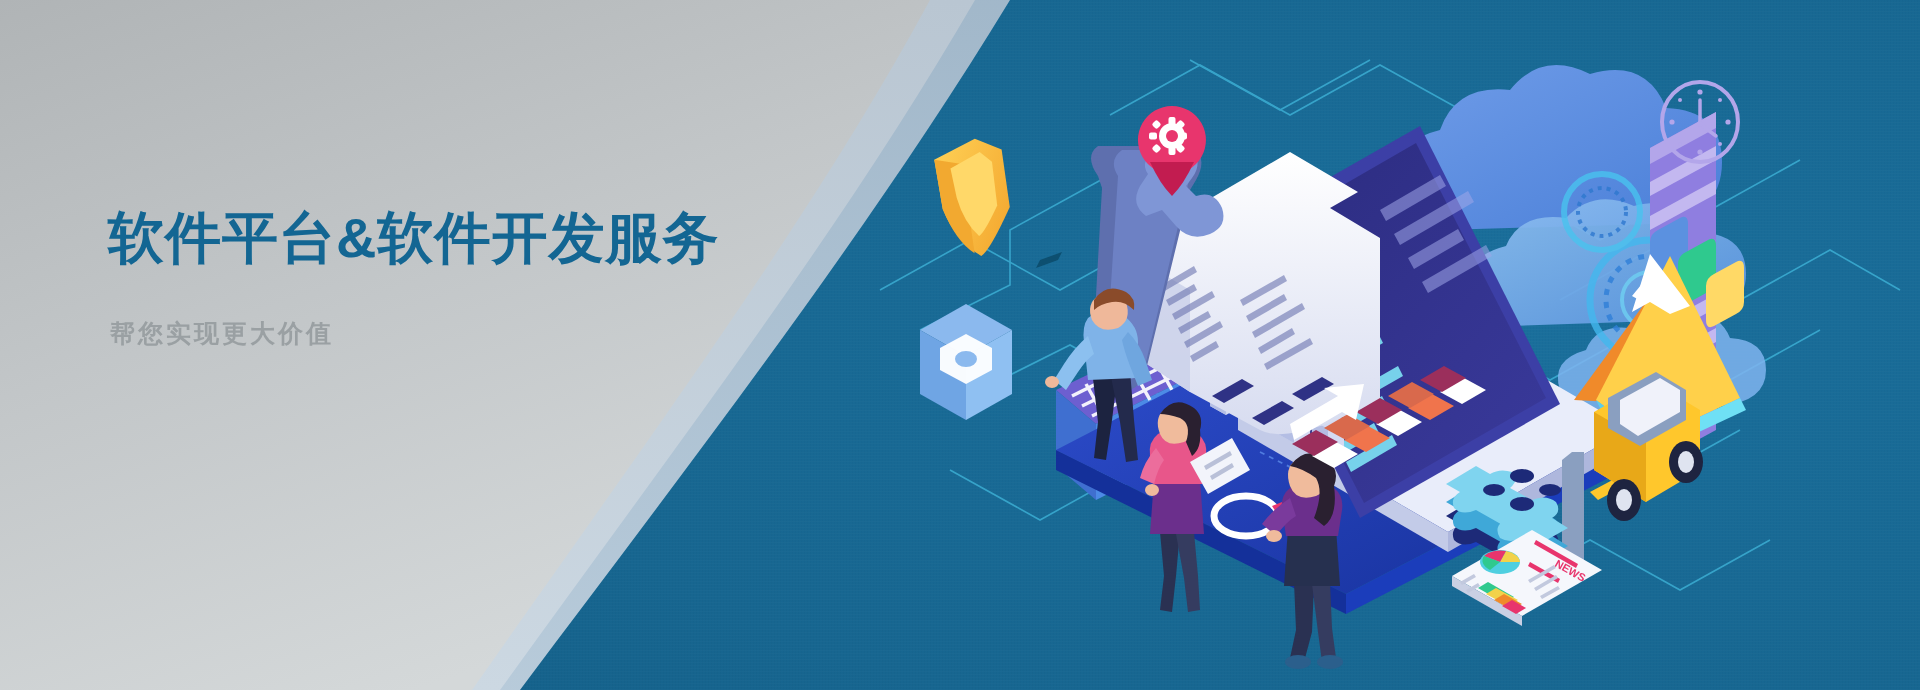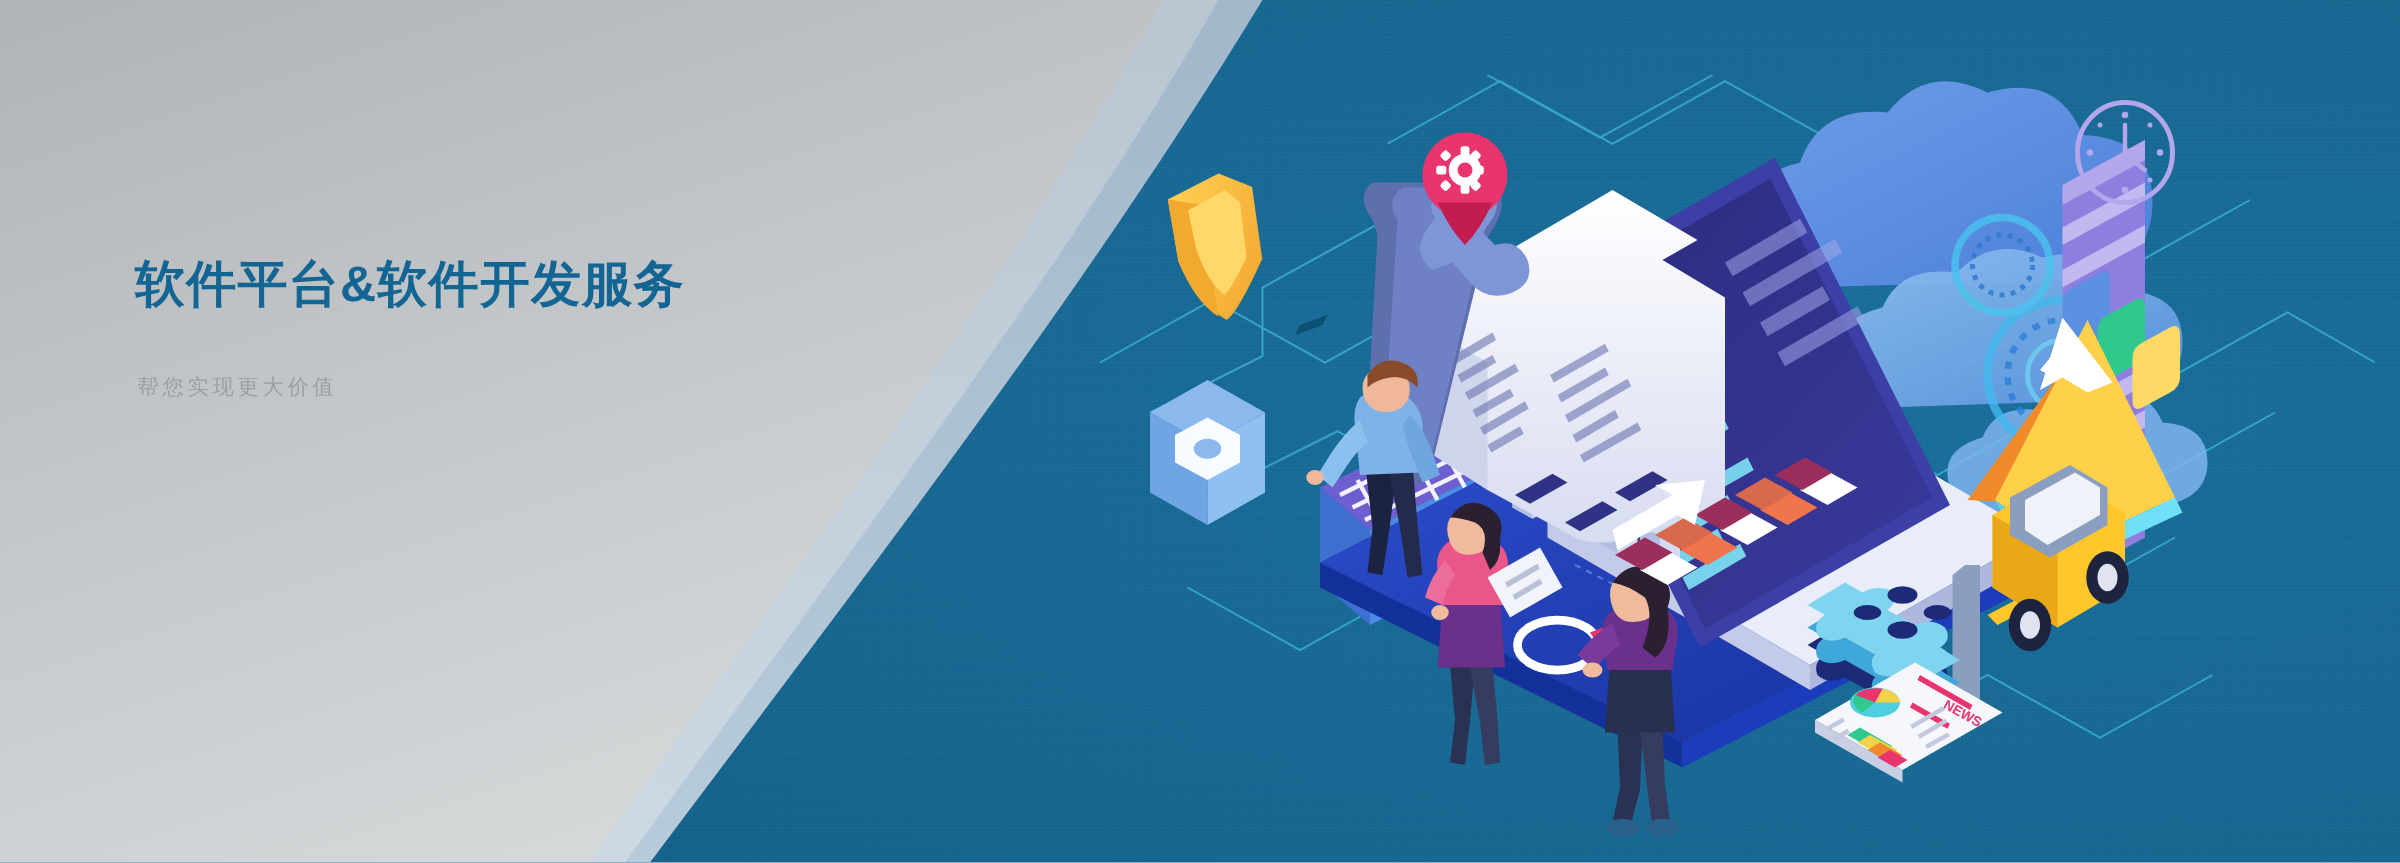--- a/index.html
+++ b/index.html
@@ -12,25 +12,25 @@
   .bg-dark{position:absolute;inset:0;background:
       radial-gradient(120% 140% at 78% 46%, #1a6f9c 0%, #176690 45%, #125c84 78%, #0f5578 100%);}
   .bg-grain{position:absolute;inset:0;opacity:.30;
     background-image:
       repeating-linear-gradient(0deg, rgba(255,255,255,.055) 0 1px, transparent 1px 3px),
       repeating-linear-gradient(90deg, rgba(0,0,0,.05) 0 1px, transparent 1px 3px);}
   .curve{position:absolute;top:0;left:0;width:1920px;height:690px;}
   
   .text-block{position:absolute;left:108px;top:205px;width:760px;}
   .title{
-    font-size:40px; line-height:1.18; font-weight:700; color:#136693;
+    font-size:56px; line-height:1.18; font-weight:700; color:#136693;
     letter-spacing:1px; margin:0; white-space:nowrap;}
   .subtitle{
-    font-size:17px; color:#9aa0a3; letter-spacing:3px; margin:46px 0 0 2px;
-    font-weight:400;}
+    font-size:25px; color:#9aa0a3; letter-spacing:3px; margin:46px 0 0 2px;
+    font-weight:700;}
   
   .illus{position:absolute;left:860px;top:0;width:1060px;height:690px;}
 </style>
 </head>
 <body>
 
 <div id="banner">
 
   <div class="bg-dark"></div>
   <div class="bg-grain"></div>

